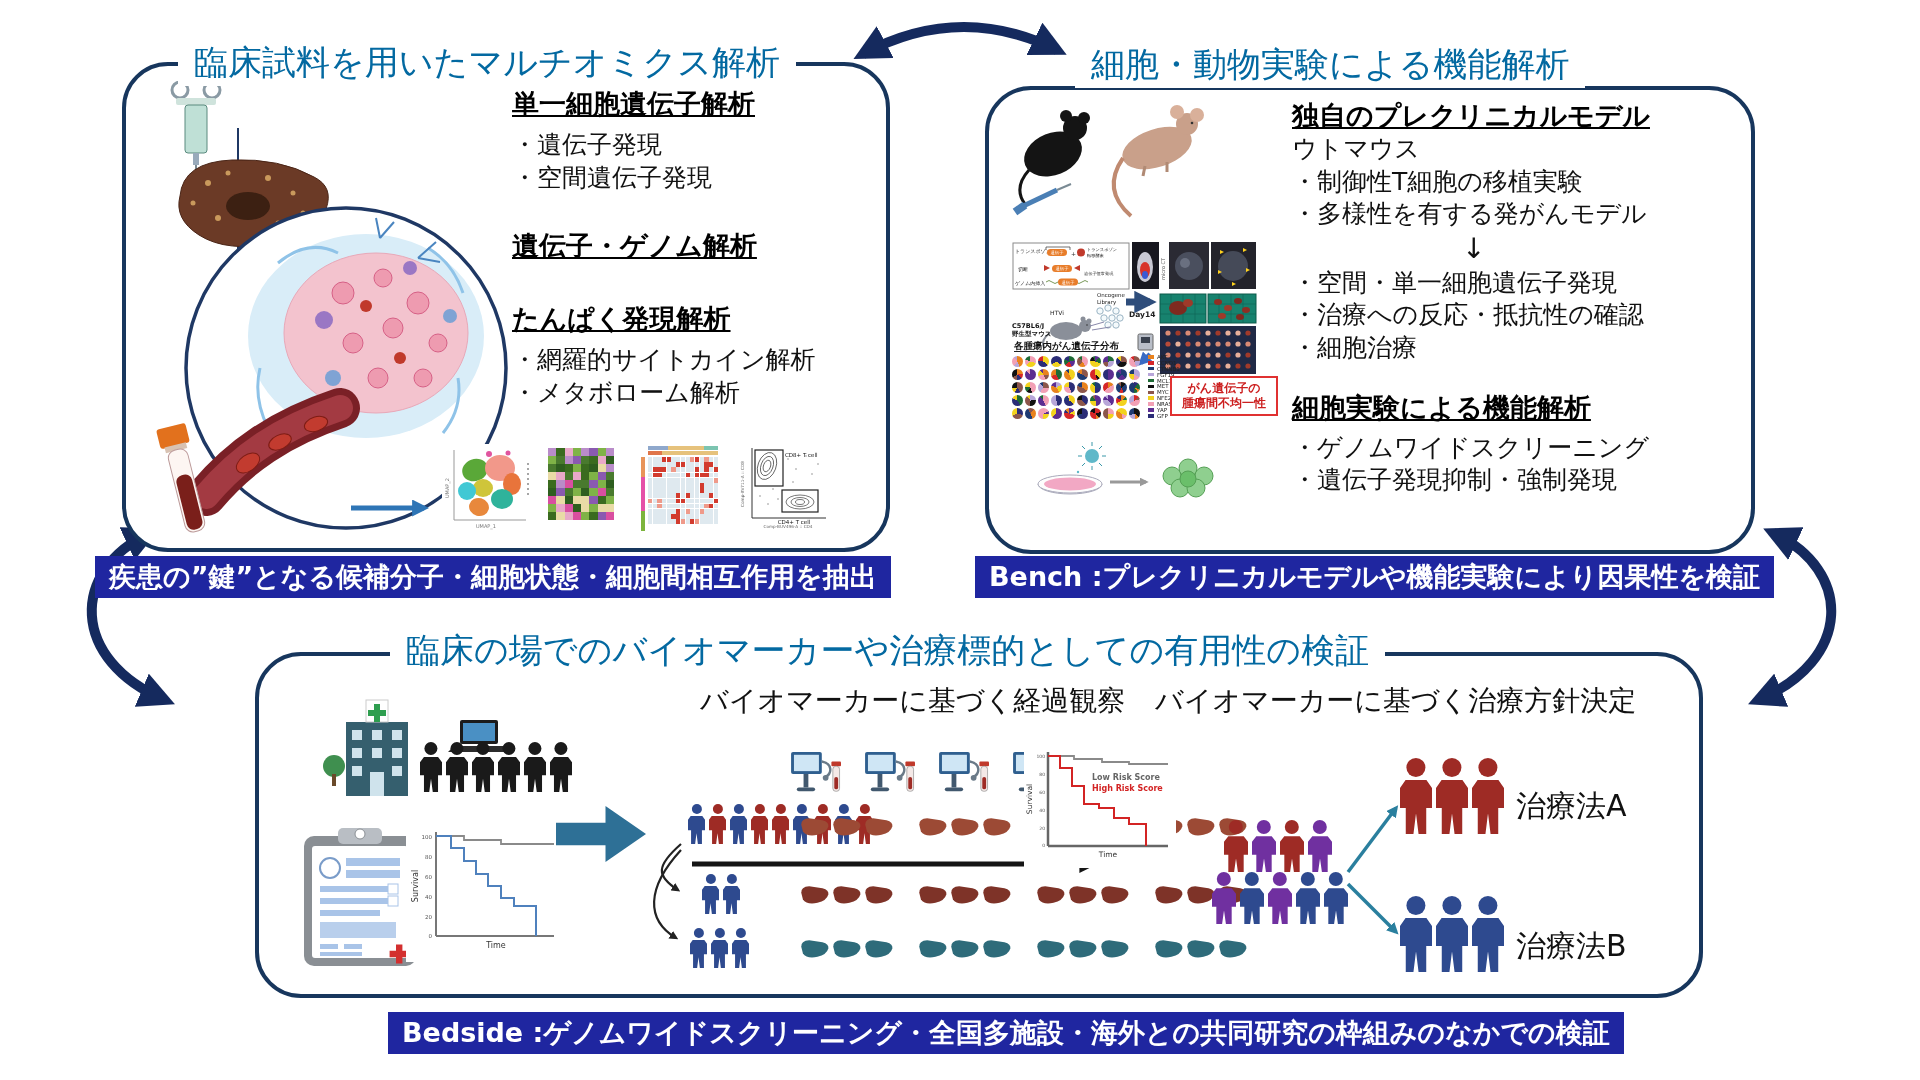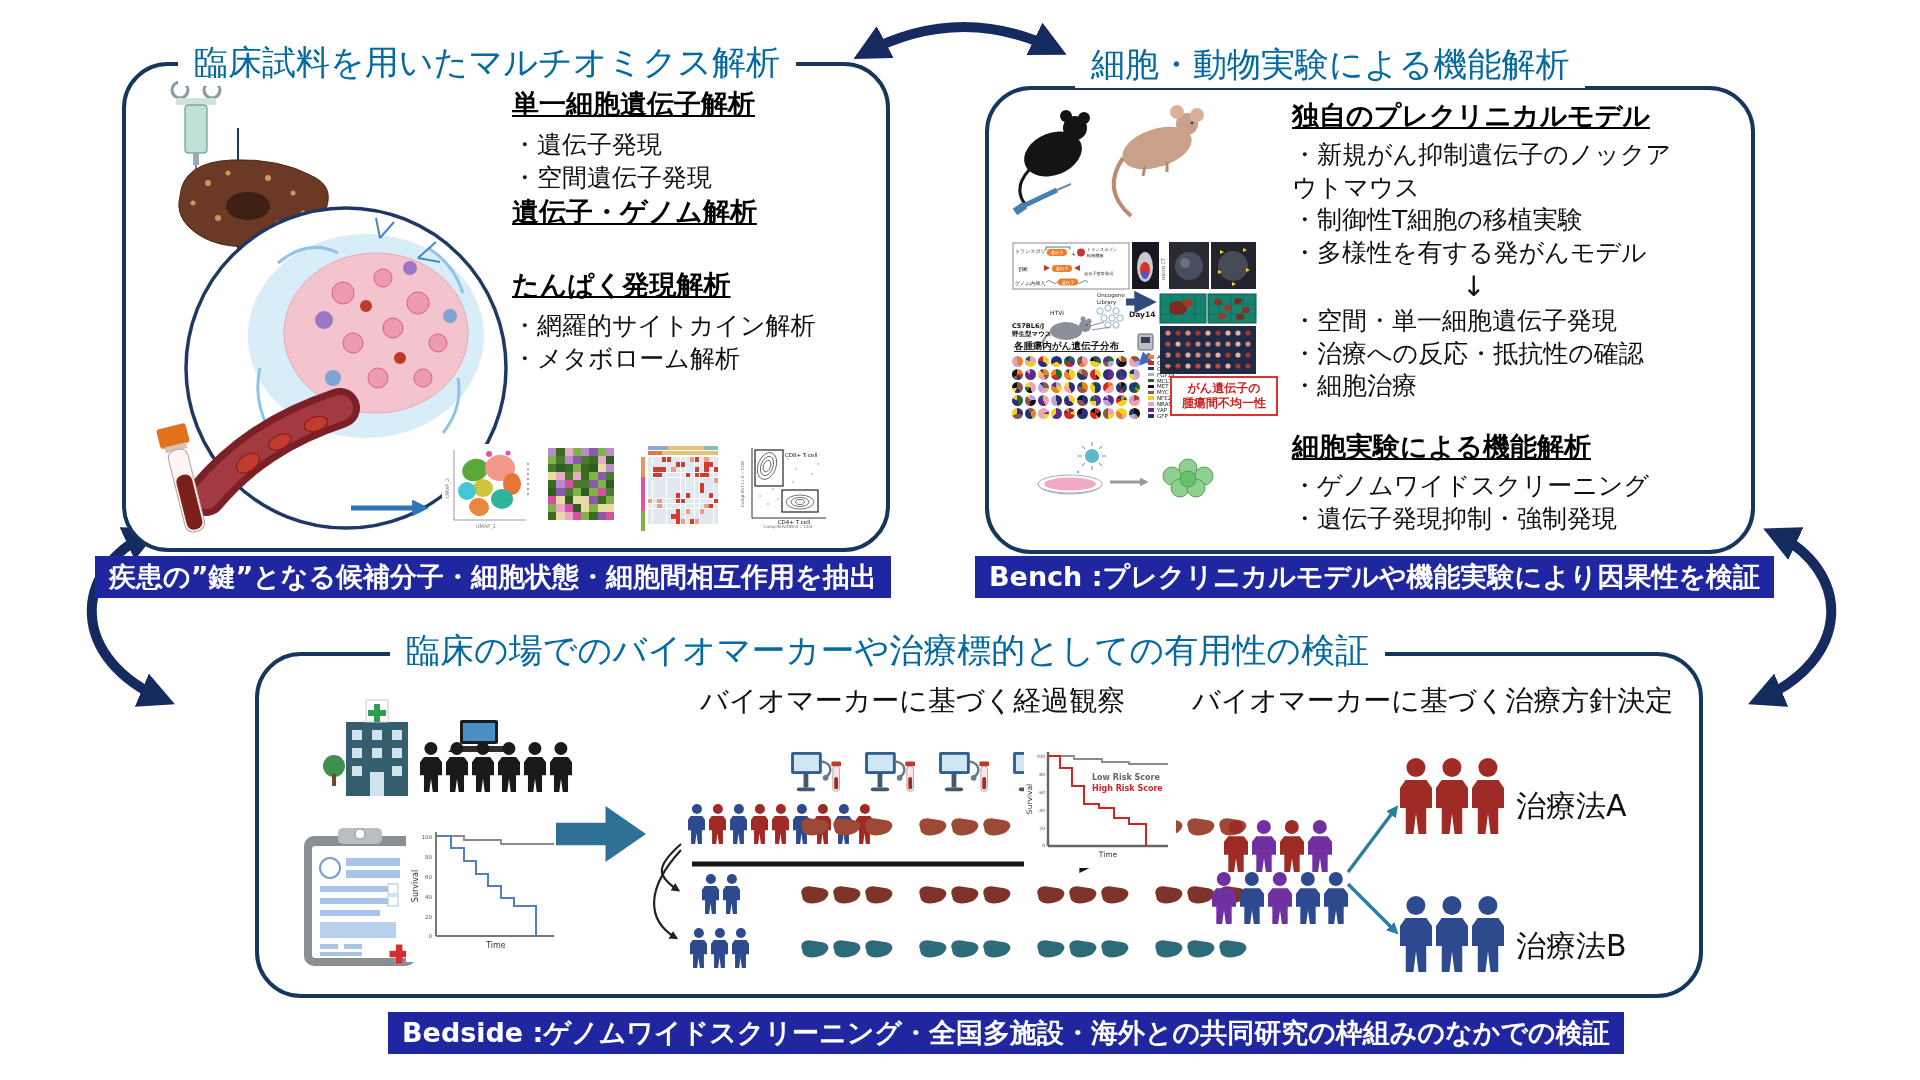--- a/index.html
+++ b/index.html
@@ -152,21 +152,21 @@
       <rect x="4" y="19" width="22" height="6" fill="#d8c2b2"></rect>
       <rect x="5" y="24" width="20" height="84" rx="8" fill="#fdf6f2" stroke="#b99"></rect>
       <rect x="7" y="50" width="16" height="56" rx="7" fill="#7a1f1a"></rect>
     </g>
   </svg>
 
   <div class="tblock" style="left:512px;top:86px">
     <div class="sec-h">単一細胞遺伝子解析</div>
     <div class="sec-i" style="margin-top:8px">・遺伝子発現</div>
     <div class="sec-i">・空間遺伝子発現</div>
-    <div class="sec-h" style="">遺伝子・ゲノム解析</div>
+    <div class="sec-h" style="margin-top:34px">遺伝子・ゲノム解析</div>
     <div class="sec-h" style="margin-top:38px">たんぱく発現解析</div>
     <div class="sec-i" style="margin-top:8px">・網羅的サイトカイン解析</div>
     <div class="sec-i">・メタボローム解析</div>
   </div>
 
   <svg class="abs" style="left:348px;top:498px;z-index:3" width="92" height="20" viewBox="0 0 92 20">
     <defs>
         <marker id="ahB" viewBox="0 0 10 10" refX="7" refY="5" markerWidth="3.4" markerHeight="3.4" orient="auto">
           <path d="M0,0 L10,5 L0,10 z" fill="#2e75b6"></path>
         </marker>
@@ -764,40 +764,39 @@
         <span>GFP</span>
       </div>
     </div>
   <div id="hetero-note">
     <div>がん遺伝子の</div>
     <div>腫瘍間不均一性</div>
   </div>
 
   <div class="tblock" style="left:1292px;top:98px">
     <div class="sec-h">独自のプレクリニカルモデル</div>
-    <div class="sec-i" style="margin-top:6px">・新規がん抑制遺伝子のノックア</div>
     <div class="sec-i">ウトマウス</div>
     <div class="sec-i">・制御性T細胞の移植実験</div>
     <div class="sec-i">・多様性を有する発がんモデル</div>
     <div class="sec-i dn-arrow">↓</div>
     <div class="sec-i">・空間・単一細胞遺伝子発現</div>
     <div class="sec-i">・治療への反応・抵抗性の確認</div>
     <div class="sec-i">・細胞治療</div>
     <div class="sec-h" style="margin-top:26px">細胞実験による機能解析</div>
     <div class="sec-i" style="margin-top:6px">・ゲノムワイドスクリーニング</div>
     <div class="sec-i">・遺伝子発現抑制・強制発現</div>
   </div>
 
   <div class="banner" style="left:975px;top:556px">Bench :プレクリニカルモデルや機能実験により因果性を検証</div>
 
   <div class="panel" style="left:255px;top:652px;width:1440px;height:338px"></div>
   <div class="panel-title" style="left:390px;top:628px">臨床の場でのバイオマーカーや治療標的としての有用性の検証</div>
 
   <div class="col-label" style="left:700px;top:682px">バイオマーカーに基づく経過観察</div>
-  <div class="col-label" style="left:1192px;top:682px">バイオマーカーに基づく治療方針決定</div>
+  <div class="col-label" style="left:1155px;top:682px">バイオマーカーに基づく治療方針決定</div>
 
   <svg class="abs" style="left:318px;top:688px;z-index:2" width="215" height="135" viewBox="0 0 215 135">
     <circle cx="16" cy="78" r="11" fill="#3f8f4f"></circle>
       <rect x="14" y="86" width="4" height="12" fill="#6a4a2a"></rect>
     <rect x="28" y="34" width="62" height="74" fill="#355f6e"></rect>
     <rect x="48" y="12" width="22" height="22" fill="#fff" stroke="#ccc"></rect>
     <path d="M56,16 h6 v6 h6 v6 h-6 v6 h-6 v-6 h-6 v-6 h6 z" fill="#2e9e4f"></path>
     <g fill="#cfe3ec">
       <rect x="34" y="42" width="10" height="10"></rect>
         <rect x="54" y="42" width="10" height="10"></rect>

